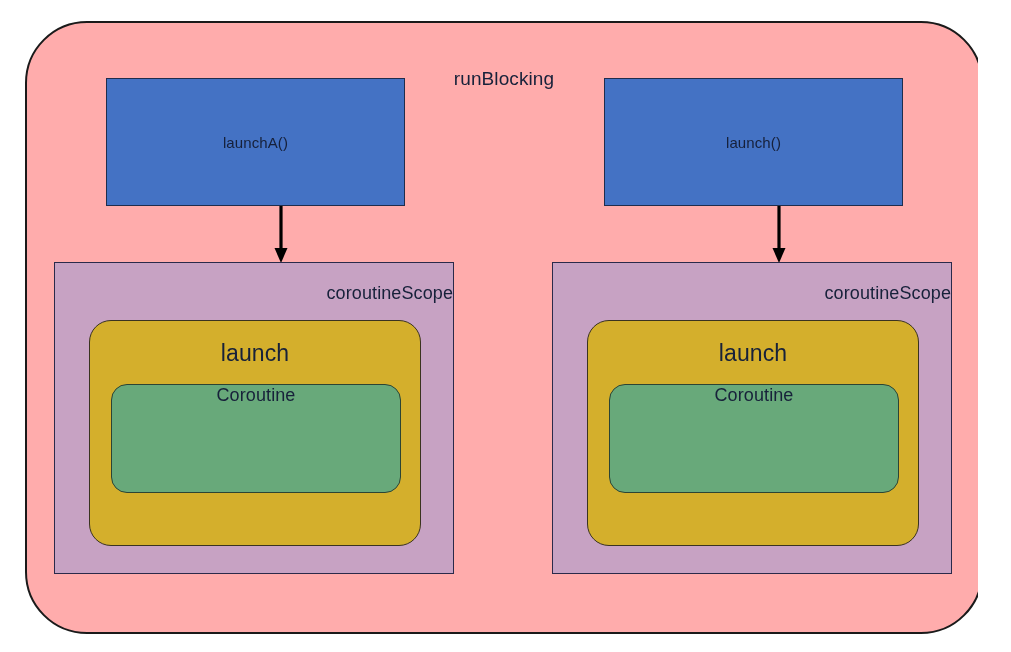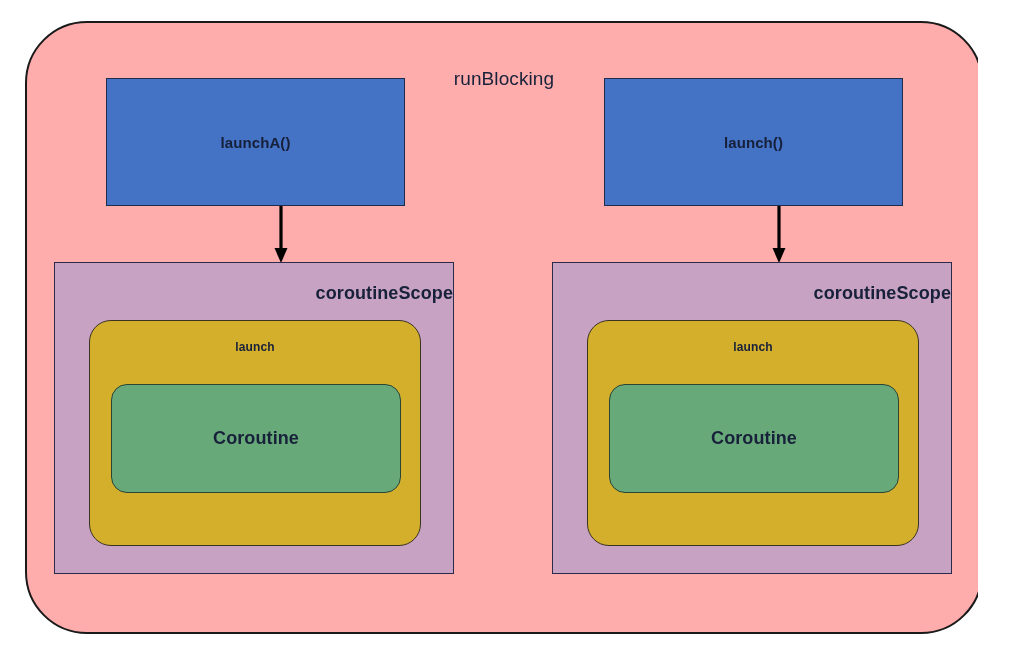--- a/index.html
+++ b/index.html
@@ -43,21 +43,20 @@
     white-space: nowrap;
     pointer-events: none;
   }
 
   
   .branch {
     position: absolute;
     top: 0;
     width: 500px;
     height: 100%;
-    font-weight: bold;
   }
   .branch-left  { left: 0px; }
   .branch-right { left: 498px; }
 
   
   .launch-box {
     position: absolute;
     left: 79px;
     top: 55px;
     width: 299px;
@@ -117,38 +116,37 @@
     background: #D4AF2C;
     border: 1.6px solid #3a3320;
     border-radius: 22px;
   }
   .launch-inner-label {
     position: absolute;
     left: 0;
     top: 19px;
     width: 100%;
     text-align: center;
-    font-size: 12px;
+    font-size: 23px;
     color: #17213a;
     letter-spacing: 0.1px;
   }
 
   
   .coroutine-box {
     position: absolute;
     left: 21px;
     top: 63px;
     width: 290px;
     height: 109px;
     box-sizing: border-box;
     background: #68A97A;
     border: 1.6px solid #2c4434;
     border-radius: 16px;
     display: flex;
-    align-items: center;
     justify-content: center;
   }
   .coroutine-label {
     font-size: 18px;
     color: #17213a;
     letter-spacing: 0.1px;
   }
 </style>
 </head>
 <body>

